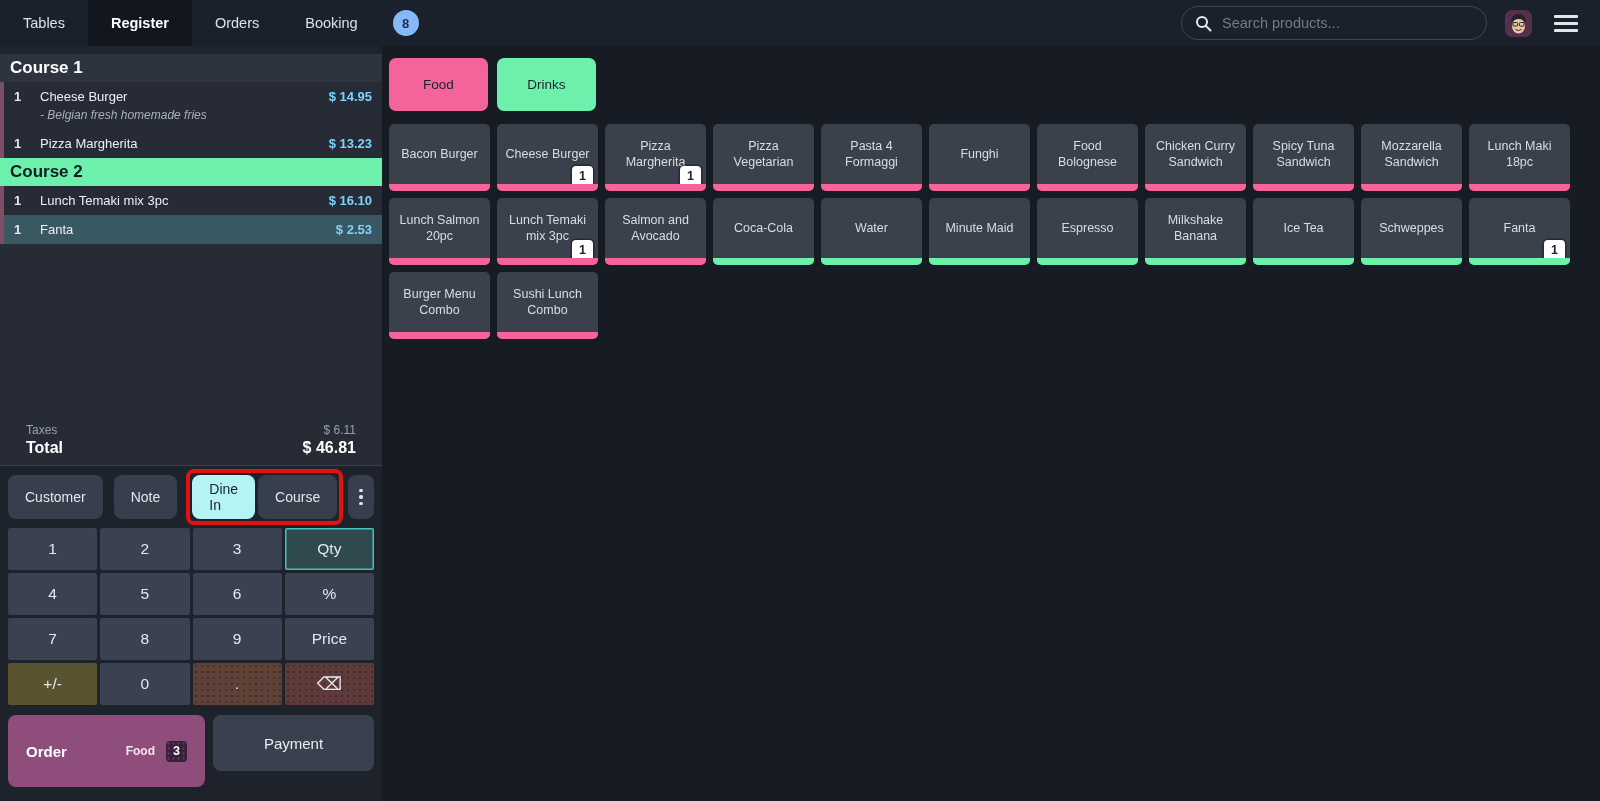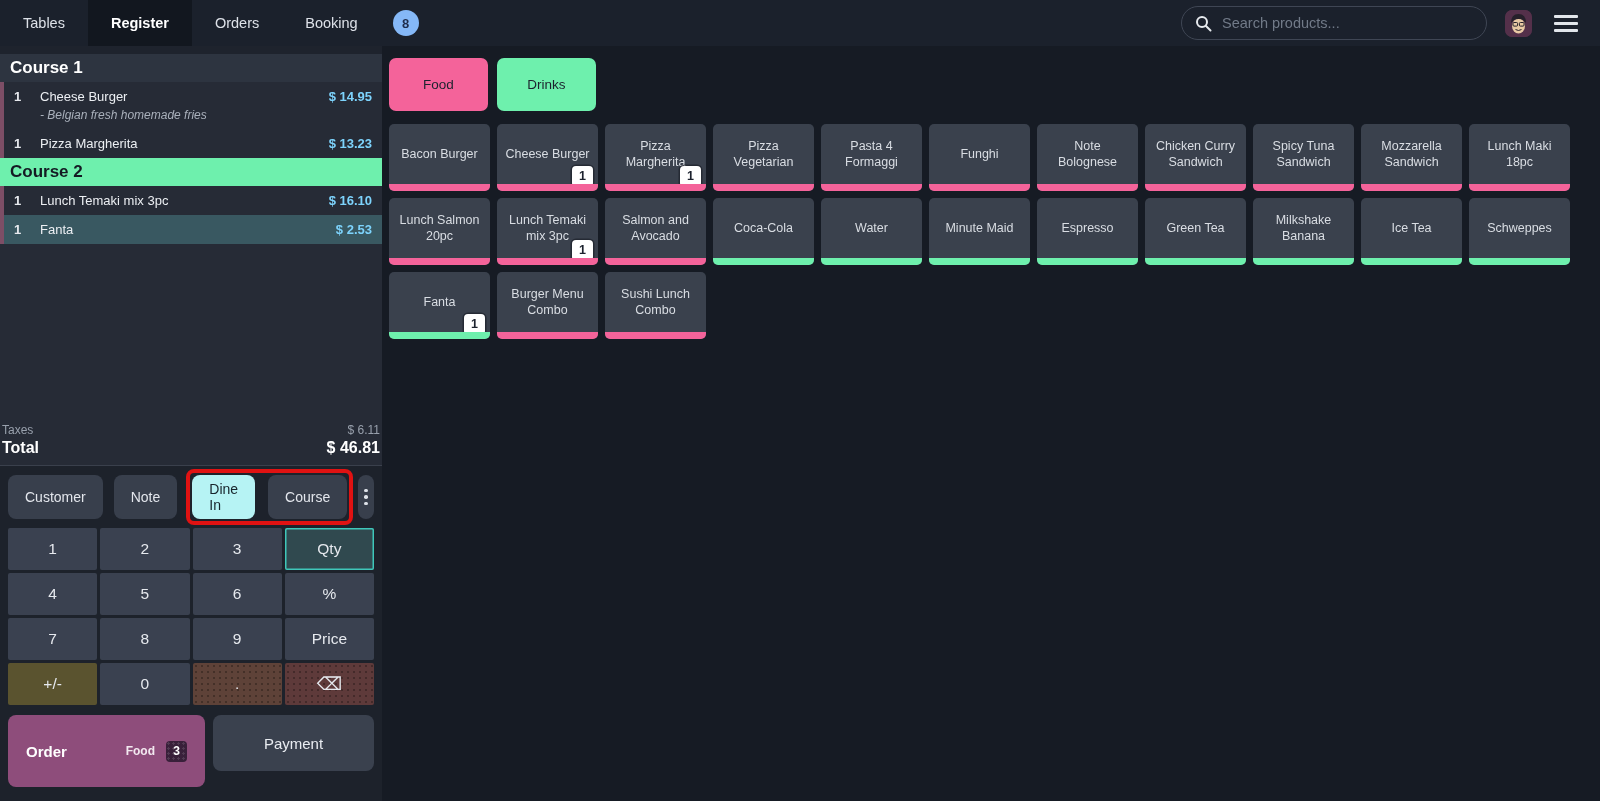--- a/index.html
+++ b/index.html
@@ -55,38 +55,38 @@
   .course-header.green { background:#6ef0ad; color:#141a23; }
   .course-lines { border-left:4px solid #7d4e66; }
   .order-line { display:flex; align-items:flex-start; padding:7px 10px 7px 0; font-size:13px; }
   .order-line.selected { background:#395861; }
   .ol-qty { width:36px; padding-left:10px; font-weight:bold; flex:none; }
   .ol-main { flex:1; }
   .ol-name { color:#eceff3; }
   .ol-note { font-style:italic; color:#a9b0bb; font-size:12px; margin-top:4px; }
   .ol-price { font-weight:bold; color:#7dd3fc; white-space:nowrap; }
 
-  .totals { padding:4px 2px 8px; }
+  .totals { padding:4px 26px 8px; }
   .totals-row { display:flex; justify-content:space-between; align-items:baseline; }
   .taxes-row { color:#98a0ac; font-size:12px; margin-bottom:2px; }
   .total-row { color:#fff; font-weight:bold; font-size:16px; }
 
   
   .controls {
     background:#1d222b; border-top:1px solid #3a404c;
     padding:9px 8px 0; flex:none;
   }
   .ctl-row { display:flex; align-items:center; gap:11px; margin-bottom:9px; }
   .ctl-btn {
     height:44px; background:#383f4c; border-radius:8px; color:#e3e6ec;
     font-size:14px; display:flex; align-items:center; justify-content:center;
     padding:12px 17px; cursor:pointer;
   }
   .highlight-group {
-    display:flex; gap:13px; outline:4px solid #e01212; outline-offset:2px;
+    display:flex; gap:3px; outline:4px solid #e01212; outline-offset:2px;
     border-radius:2px; margin-left:4px;
   }
   .ctl-btn.dinein { background:#b6f3f4; color:#17242b; }
   .kebab-btn { margin-left:auto; width:43px; padding:0; flex-direction:column; gap:3px; }
   .kebab-btn i { width:3.5px; height:3.5px; border-radius:50%; background:#dfe3e9; }
 
   .numpad { display:grid; grid-template-columns:repeat(4,1fr); gap:3px; }
   .key {
     height:42px; background:#3a4150; color:#e6e9ee; font-size:15.5px;
     display:flex; align-items:center; justify-content:center; cursor:pointer; border-radius:2px;
@@ -322,21 +322,21 @@
         </div>
       <div class="tile">
           <span>Pasta 4 Formaggi</span>
           <span class="strip food"></span>
         </div>
       <div class="tile">
           <span>Funghi</span>
           <span class="strip food"></span>
         </div>
       <div class="tile">
-          <span>Note Bolognese</span>
+          <span>Food Bolognese</span>
           <span class="strip food"></span>
         </div>
       <div class="tile">
           <span>Chicken Curry Sandwich</span>
           <span class="strip food"></span>
         </div>
       <div class="tile">
           <span>Spicy Tuna Sandwich</span>
           <span class="strip food"></span>
         </div>
@@ -368,24 +368,20 @@
       <div class="tile">
           <span>Water</span>
           <span class="strip drinks"></span>
         </div>
       <div class="tile">
           <span>Minute Maid</span>
           <span class="strip drinks"></span>
         </div>
       <div class="tile">
           <span>Espresso</span>
-          <span class="strip drinks"></span>
-        </div>
-      <div class="tile">
-          <span>Green Tea</span>
           <span class="strip drinks"></span>
         </div>
       <div class="tile">
           <span>Milkshake Banana</span>
           <span class="strip drinks"></span>
         </div>
       <div class="tile">
           <span>Ice Tea</span>
           <span class="strip drinks"></span>
         </div>

